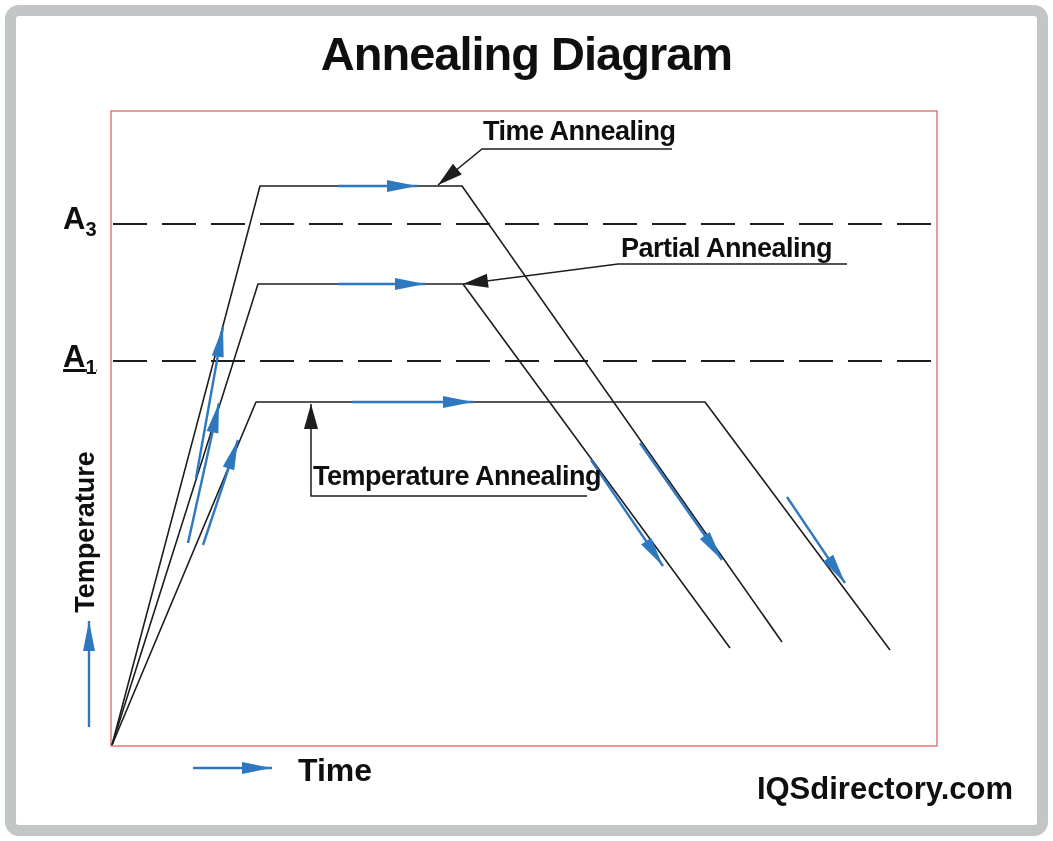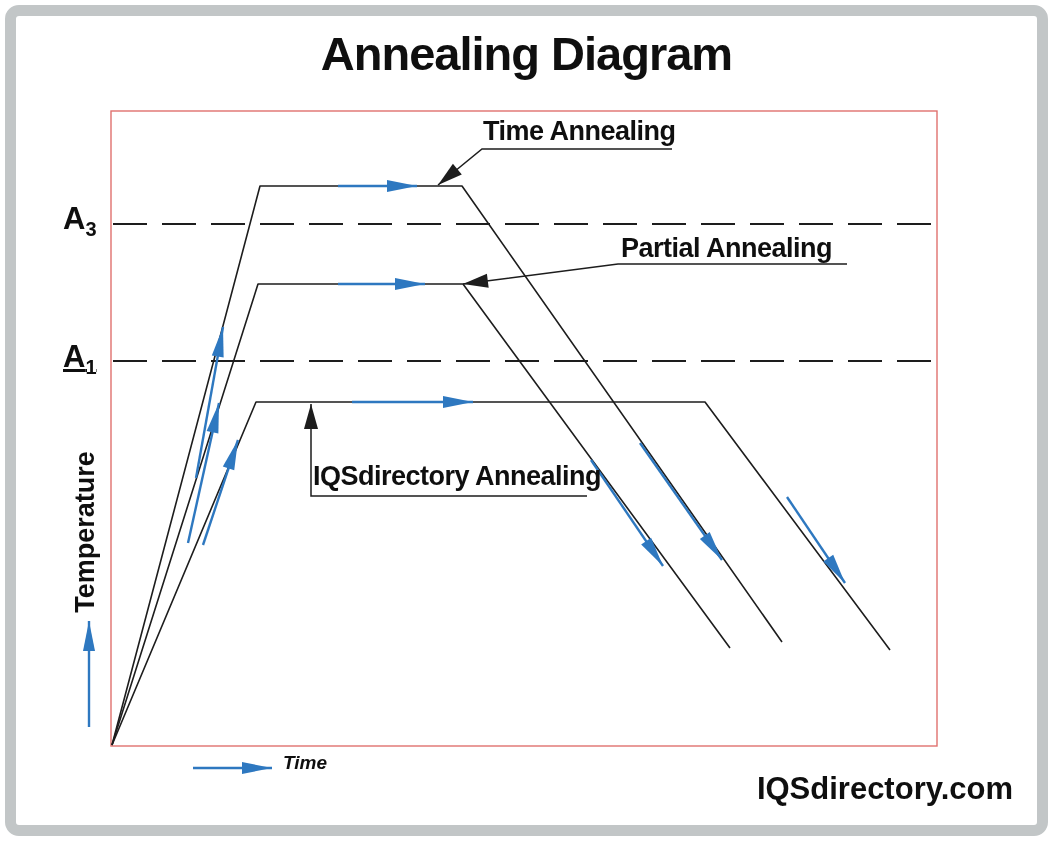--- a/index.html
+++ b/index.html
@@ -11,21 +11,21 @@
   .title{left:0;right:0;top:26px;text-align:center;font-size:47px;letter-spacing:-1px;}
   .anno{font-size:27px;letter-spacing:-0.5px;}
   #anno-full{left:483px;top:116px;}
   #anno-partial{left:621px;top:233px;}
   #anno-subcritical{left:313px;top:461px;}
   .crit{font-size:31px;}
   .crit sub{font-size:20px;}
   #crit-a3{left:63px;top:201px;}
   #crit-a1{left:63px;top:339px;text-decoration:underline;}
   .ylab{left:85px;top:532px;transform:translate(-50%,-50%) rotate(-90deg);font-size:27px;}
-  .xlab{left:283px;top:752px;font-size:19px;font-style:italic;}
+  .xlab{left:298px;top:752px;font-size:32px;}
   .brand{right:40px;top:771px;font-size:31px;}
 </style>
 </head>
 <body>
 
 <div class="frame"></div>
 
 <svg id="diagram-canvas" width="1053" height="841">
     <rect x="111" y="111" width="826" height="635" fill="none" stroke="#e0716e" stroke-width="1.4"></rect>
     <line x1="113" y1="224" x2="937" y2="224" stroke="#1d1d1d" stroke-width="2.2" stroke-dasharray="34 15"></line>
@@ -63,17 +63,17 @@
     <polygon points="311,404 304,429 318,429" fill="#1d1d1d"></polygon>
   </svg>
 
 <div class="lbl title">Annealing Diagram</div>
 
 <div class="lbl crit" id="crit-a3"><span>A</span><sub>3</sub></div>
 <div class="lbl crit" id="crit-a1"><span>A</span><sub>1</sub></div>
 
 <div class="lbl anno" id="anno-full">Time Annealing</div>
 <div class="lbl anno" id="anno-partial">Partial Annealing</div>
-<div class="lbl anno" id="anno-subcritical">IQSdirectory Annealing</div>
+<div class="lbl anno" id="anno-subcritical">Temperature Annealing</div>
 
 <div class="lbl ylab">Temperature</div>
 <div class="lbl xlab">Time</div>
 <div class="lbl brand">IQSdirectory.com</div>
 
 </body></html>

